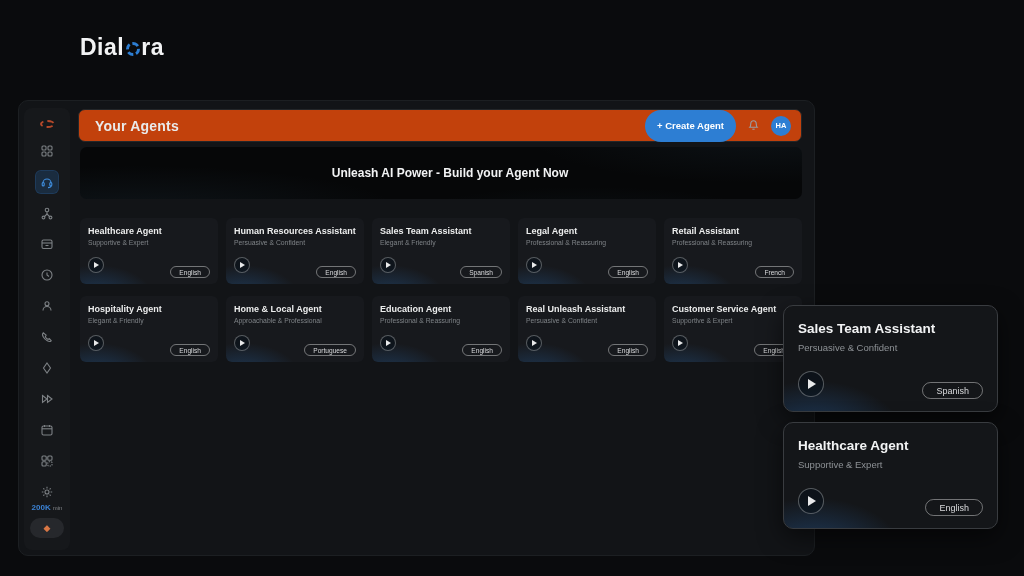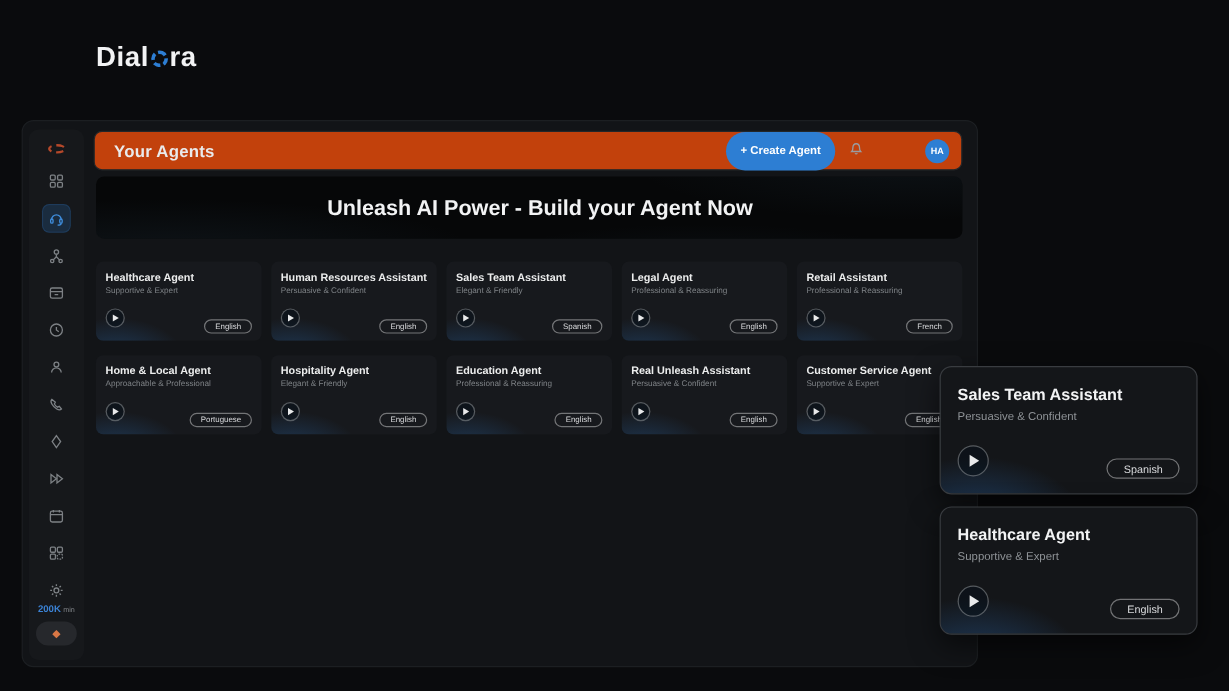--- a/index.html
+++ b/index.html
@@ -42,32 +42,32 @@
     background:#c2410c; border:1px solid #232629; border-radius:7px;
     display:flex; align-items:center; padding:0 10px 0 16px; }
   .page-title { color:#e9eaeb; font-size:14px; font-weight:700; letter-spacing:.2px; }
   .header-right { margin-left:auto; display:flex; align-items:center; gap:11px; }
   .create-btn { background:#2d7ed3; color:#fff; border:none; border-radius:999px;
     height:32px; padding:12px 12px; font-size:9.5px; font-weight:700; display:flex;
     align-items:center; gap:4px; cursor:pointer; font-family:"Liberation Sans",sans-serif; }
   .bell svg { stroke:#9a9da1; }
   .avatar { width:20px; height:20px; border-radius:50%; background:#2d7ed3; color:#fff;
     font-size:7.5px; font-weight:700; display:flex; align-items:center; justify-content:center;
-    cursor:pointer;margin-left:40px; }
+    cursor:pointer; }
 
   
   .banner { position:absolute; left:61px; top:46px; width:722px; height:52px;
     background:#060708; border-radius:7px; overflow:hidden;
     display:flex; flex-direction:column; align-items:center; justify-content:center; gap:4px; }
   .banner::before { content:""; position:absolute; inset:0;
     background:
       radial-gradient(ellipse 60% 140% at 8% 120%, rgba(70,110,140,0.12), transparent 60%),
       radial-gradient(ellipse 55% 150% at 95% -20%, rgba(70,110,140,0.10), transparent 60%),
       radial-gradient(ellipse 40% 90% at 70% 130%, rgba(60,100,130,0.08), transparent 60%); }
-  .banner-title { position:relative; color:#f2f3f4; font-size:18px; font-weight:700;padding-left:18px; }
+  .banner-title { position:relative; color:#f2f3f4; font-size:12px; font-weight:700;padding-left:18px; }
   .banner-sub { position:relative; color:#9da0a3; font-size:8.5px; }
 
   
   .grid { position:absolute; left:61px; top:117px; width:722px;
     display:grid; grid-template-columns:repeat(5,1fr); gap:12px 8px; }
   .agent-card { position:relative; height:66px; background:#17191d; border-radius:6px;
     padding:8px 8px 6px 8px; overflow:hidden; cursor:pointer;
     display:flex; flex-direction:column; }
   .agent-card::before { content:""; position:absolute; inset:0;
     background:radial-gradient(ellipse 70% 90% at 12% 125%, rgba(42,104,170,0.45), transparent 60%); }
@@ -272,37 +272,37 @@
     <div class="agent-title">Retail Assistant</div>
     <div class="agent-tone">Professional &amp; Reassuring</div>
     <div class="agent-footer">
       <div class="play-button">
         <span class="play-tri"></span>
       </div>
       <div class="lang-pill">French</div>
     </div>
   </div>
         <div class="agent-card">
+    <div class="agent-title">Hospitality Agent</div>
+    <div class="agent-tone">Elegant &amp; Friendly</div>
+    <div class="agent-footer">
+      <div class="play-button">
+        <span class="play-tri"></span>
+      </div>
+      <div class="lang-pill">English</div>
+    </div>
+  </div>
+        <div class="agent-card">
     <div class="agent-title">Home &amp; Local Agent</div>
     <div class="agent-tone">Approachable &amp; Professional</div>
     <div class="agent-footer">
       <div class="play-button">
         <span class="play-tri"></span>
       </div>
       <div class="lang-pill">Portuguese</div>
-    </div>
-  </div>
-        <div class="agent-card">
-    <div class="agent-title">Hospitality Agent</div>
-    <div class="agent-tone">Elegant &amp; Friendly</div>
-    <div class="agent-footer">
-      <div class="play-button">
-        <span class="play-tri"></span>
-      </div>
-      <div class="lang-pill">English</div>
     </div>
   </div>
         <div class="agent-card">
     <div class="agent-title">Education Agent</div>
     <div class="agent-tone">Professional &amp; Reassuring</div>
     <div class="agent-footer">
       <div class="play-button">
         <span class="play-tri"></span>
       </div>
       <div class="lang-pill">English</div>

